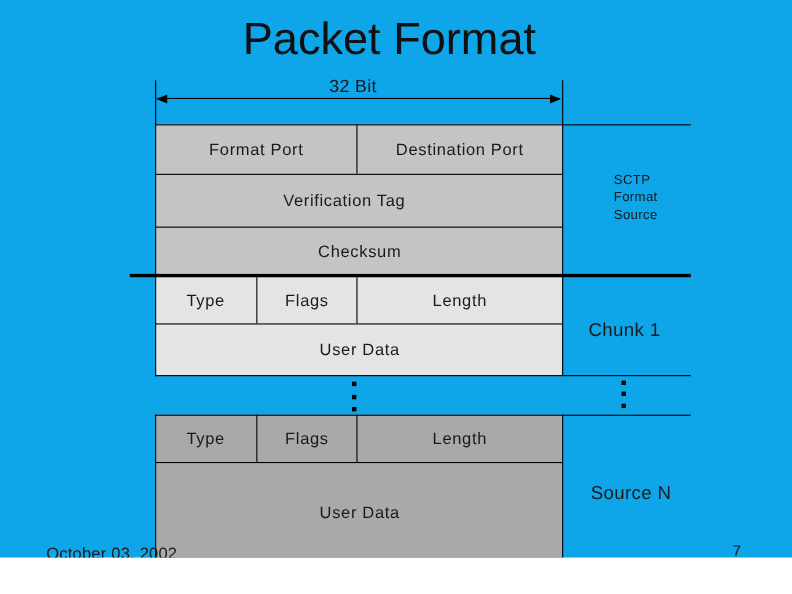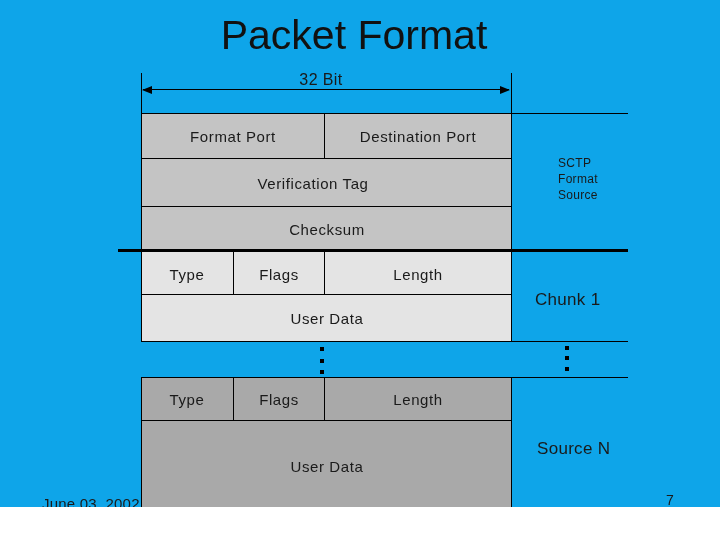--- a/index.html
+++ b/index.html
@@ -136,16 +136,16 @@
       <div class="dot" style="left:320px;top:370px;"></div>
     </div>
     <div>
       <div class="dot" style="left:565px;top:346px;"></div>
       <div class="dot" style="left:565px;top:356px;"></div>
       <div class="dot" style="left:565px;top:367px;"></div>
     </div>
 
   </div>
 
-  <span class="lbl footer-date">June 03, 2002</span>
+  <span class="lbl footer-date">October 03, 2002</span>
   <span class="lbl page-num">7</span>
 
 </div>
 
 </body></html>

